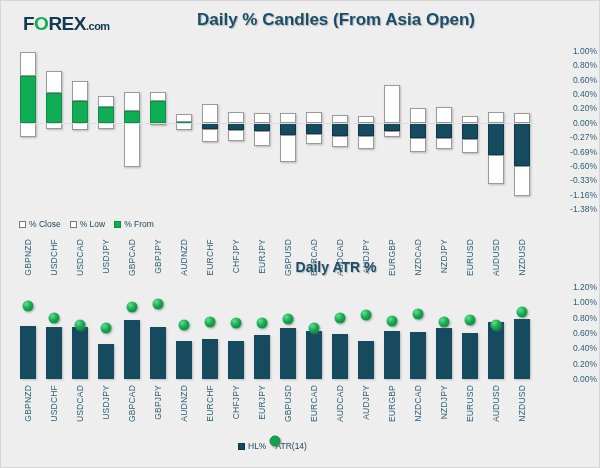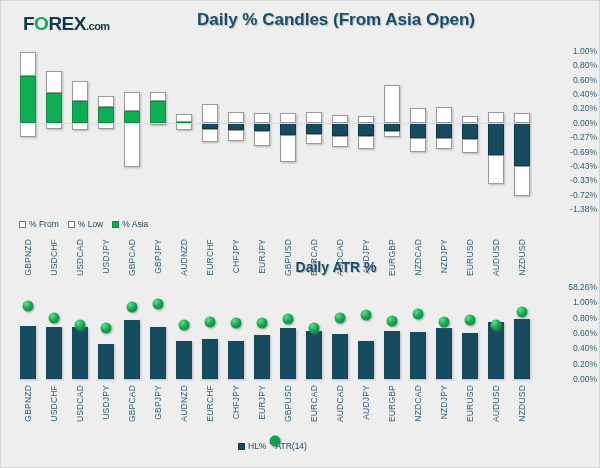--- a/index.html
+++ b/index.html
@@ -87,23 +87,23 @@
 <div class="panel" id="candle-panel" style="top:38px;height:230px;">
   <div class="yaxis" id="candle-yaxis">
       <div class="ytick" style="top: 12px;">1.00%</div>
       <div class="ytick" style="top: 26.3636px;">0.80%</div>
       <div class="ytick" style="top: 40.7273px;">0.60%</div>
       <div class="ytick" style="top: 55.0909px;">0.40%</div>
       <div class="ytick" style="top: 69.4545px;">0.20%</div>
       <div class="ytick" style="top: 83.8182px;">0.00%</div>
       <div class="ytick" style="top: 98.1818px;">-0.27%</div>
       <div class="ytick" style="top: 112.545px;">-0.69%</div>
-      <div class="ytick" style="top: 126.909px;">-0.43%</div>
+      <div class="ytick" style="top: 126.909px;">-0.60%</div>
       <div class="ytick" style="top: 141.273px;">-0.33%</div>
-      <div class="ytick" style="top: 155.636px;">-0.72%</div>
+      <div class="ytick" style="top: 155.636px;">-1.16%</div>
       <div class="ytick" style="top: 170px;">-1.38%</div>
     </div>
   <div class="bars" id="candle-bars" style="left:14px;top:0;width:520px;height:170px;">
       <div class="seg white" style="left: 5px; width: 16px; top: 13.4364px; height: 23.7px;"></div>
       <div class="seg green" style="left: 5px; width: 16px; top: 37.1364px; height: 46.6818px;"></div>
       <div class="seg white" style="left: 5px; width: 16px; top: 83.8182px; height: 14.3636px;"></div>
       <div class="seg white" style="left: 31px; width: 16px; top: 32.1091px; height: 21.5455px;"></div>
       <div class="seg green" style="left: 31px; width: 16px; top: 53.6545px; height: 30.1636px;"></div>
       <div class="seg white" style="left: 31px; width: 16px; top: 83.8182px; height: 6.46364px;"></div>
       <div class="seg white" style="left: 57px; width: 16px; top: 42.1636px; height: 20.1091px;"></div>
@@ -179,38 +179,38 @@
       <div class="xlab" style="left: 386px; top: 200px;">EURGBP</div>
       <div class="xlab" style="left: 412px; top: 200px;">NZDCAD</div>
       <div class="xlab" style="left: 438px; top: 200px;">NZDJPY</div>
       <div class="xlab" style="left: 464px; top: 200px;">EURUSD</div>
       <div class="xlab" style="left: 490px; top: 200px;">AUDUSD</div>
       <div class="xlab" style="left: 516px; top: 200px;">NZDUSD</div>
     </div>
   <div class="legend" id="candle-legend" style="left:18px;top:180px;">
       <div class="item">
         <span class="sw open"></span>
-        <span>% From</span>
+        <span>% Close</span>
       </div>
       <div class="item">
         <span class="sw open"></span>
         <span>% Low</span>
       </div>
       <div class="item">
         <span class="sw green"></span>
-        <span>% Asia</span>
+        <span>% From</span>
       </div>
     </div>
 <div class="gridzero" style="left: 14px; width: 520px; top: 83.8182px;"></div>
   </div>
 
 <div class="panel" id="atr-panel" style="top:258px;height:210px;">
   <div class="sub-title" style="top:0;">Daily ATR %</div>
   <div class="yaxis" id="atr-yaxis">
-      <div class="ytick" style="top: 28px;">58.26%</div>
+      <div class="ytick" style="top: 28px;">1.20%</div>
       <div class="ytick" style="top: 43.3333px;">1.00%</div>
       <div class="ytick" style="top: 58.6667px;">0.80%</div>
       <div class="ytick" style="top: 74px;">0.60%</div>
       <div class="ytick" style="top: 89.3333px;">0.40%</div>
       <div class="ytick" style="top: 104.667px;">0.20%</div>
       <div class="ytick" style="top: 120px;">0.00%</div>
     </div>
   <div class="bars" id="atr-bars" style="left:14px;top:28px;width:520px;height:92px;">
       <div class="atrbar" style="left: 5px; width: 16px; height: 52.9px;"></div>
       <div class="dot" style="left: 13px; top: 19.1667px;"></div>

